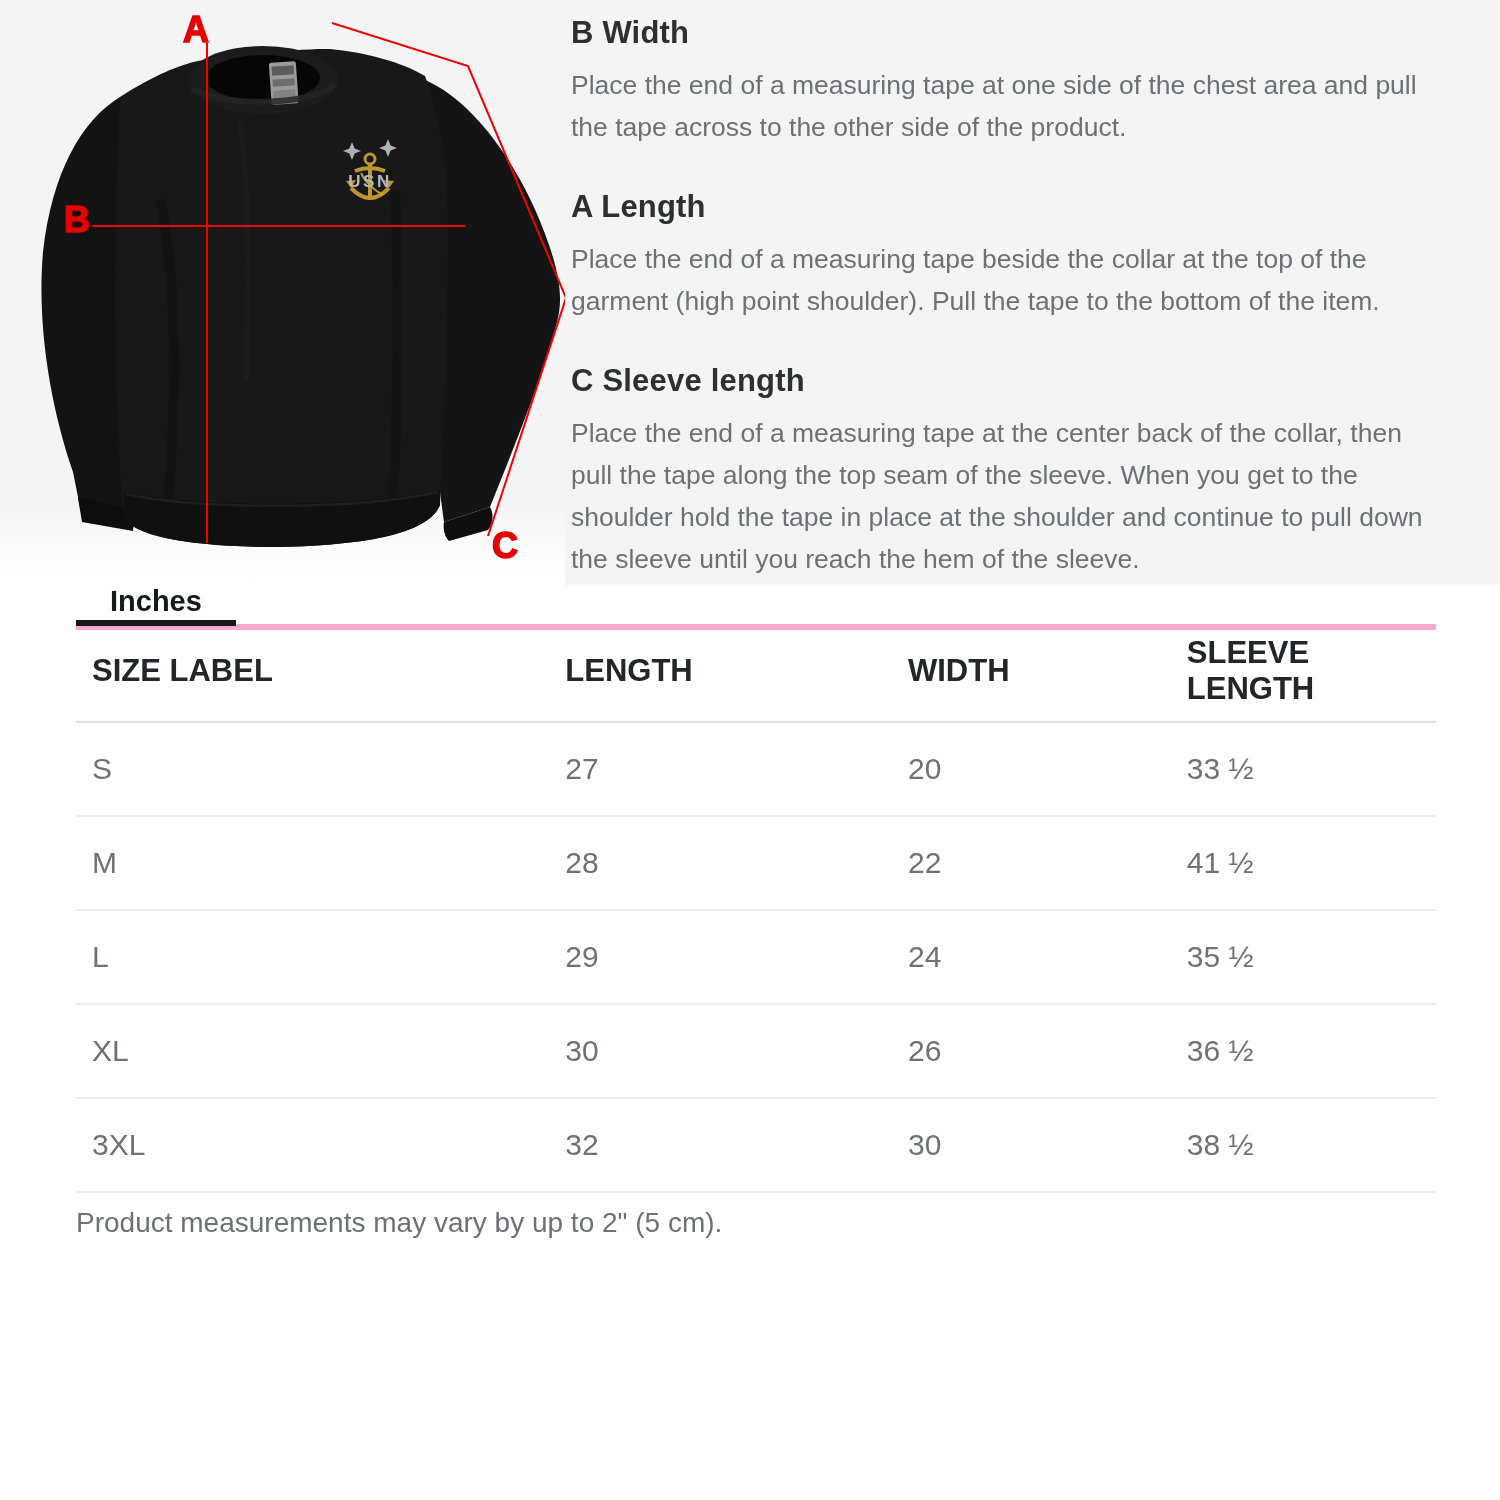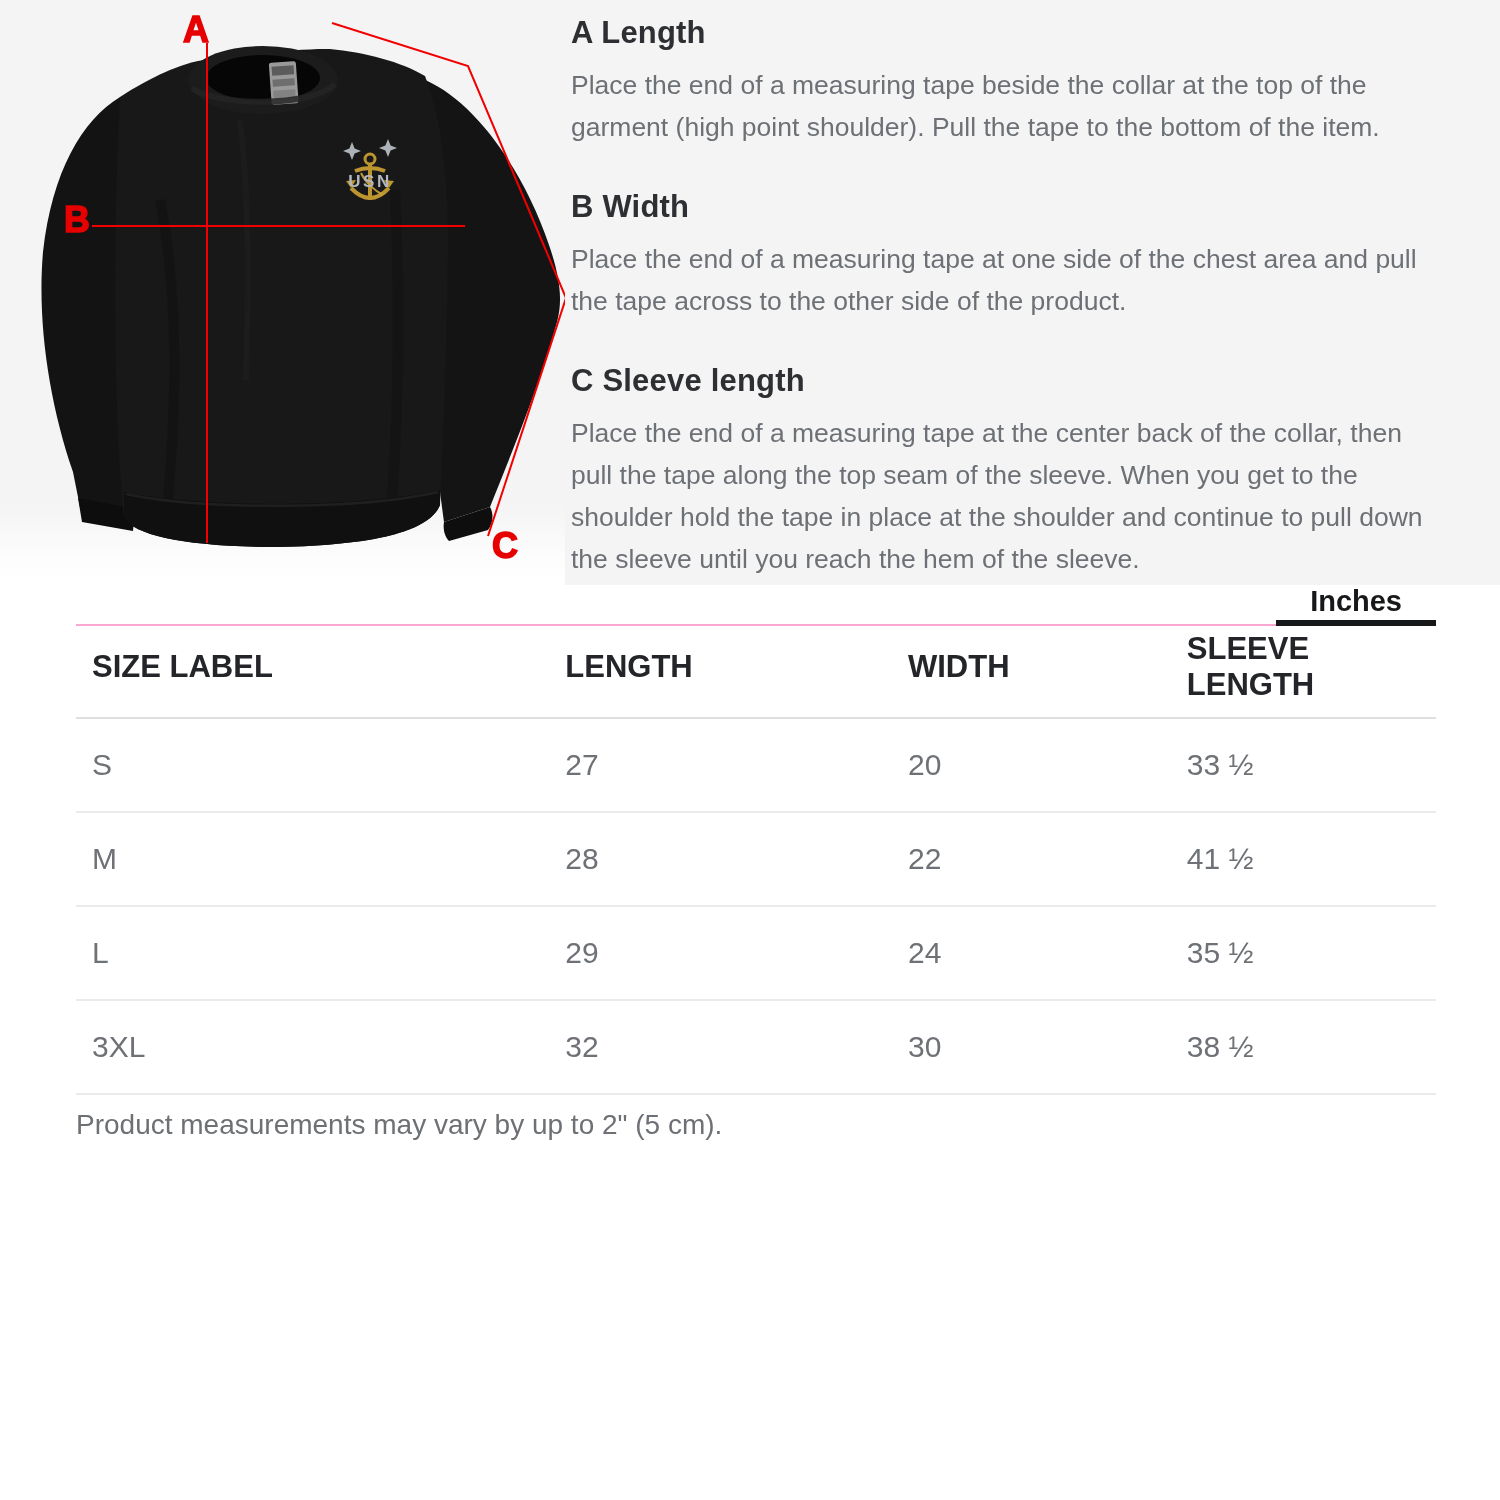--- a/index.html
+++ b/index.html
@@ -43,22 +43,21 @@
     line-height: 42px;
     max-width: 935px;
   }
 
   
   .size-panel {
     background: #ffffff;
     padding: 2px 64px 0 76px;
   }
   .tab-bar {
-    border-bottom: 2px solid #f9a8d4;
-    text-align: right;
+    border-bottom: 6px solid #f9a8d4;
   }
   .units-tab {
     display: inline-block;
     padding: 0 34px 4px;
     margin-bottom: -2px;
     border-bottom: 6px solid #17181a;
     font-size: 29px;
     font-weight: bold;
     color: #17181a;
     line-height: 29px;
@@ -155,26 +154,26 @@
         <line x1="92" y1="226" x2="465" y2="226" stroke="#f20000" stroke-width="2"></line>
         <polyline points="332,23 468,66 566,298 488,536" fill="none" stroke="#f20000" stroke-width="2"></polyline>
         <text x="196" y="42" text-anchor="middle" font-size="36" font-weight="bold" fill="#e60000" stroke="#e60000" stroke-width="1.5">A</text>
         <text x="90" y="232" text-anchor="end" font-size="36" font-weight="bold" fill="#e60000" stroke="#e60000" stroke-width="1.5">B</text>
         <text x="492" y="558" font-size="36" font-weight="bold" fill="#e60000" stroke="#e60000" stroke-width="1.5">C</text>
       </svg>
     </figure>
 
     <div class="guide-text">
       <div class="guide-block">
+        <div class="guide-title">B Width</div>
+        <p class="guide-desc">Place the end of a measuring tape at one side of the chest area and pull the tape across to the other side of the product.</p>
+      </div>
+      <div class="guide-block">
         <div class="guide-title">A Length</div>
         <p class="guide-desc">Place the end of a measuring tape beside the collar at the top of the garment (high point shoulder). Pull the tape to the bottom of the item.</p>
-      </div>
-      <div class="guide-block">
-        <div class="guide-title">B Width</div>
-        <p class="guide-desc">Place the end of a measuring tape at one side of the chest area and pull the tape across to the other side of the product.</p>
       </div>
       <div class="guide-block">
         <div class="guide-title">C Sleeve length</div>
         <p class="guide-desc">Place the end of a measuring tape at the center back of the collar, then pull the tape along the top seam of the sleeve. When you get to the shoulder hold the tape in place at the shoulder and continue to pull down the sleeve until you reach the hem of the sleeve.</p>
       </div>
     </div>
   </section>
 
   <section class="size-panel">
     <div class="tab-bar">
@@ -209,20 +208,26 @@
             <td>22</td>
             <td>41 ½</td>
           </tr>
           <tr>
             <td>L</td>
             <td>29</td>
             <td>24</td>
             <td>35 ½</td>
           </tr>
           <tr>
+            <td>XL</td>
+            <td>30</td>
+            <td>26</td>
+            <td>36 ½</td>
+          </tr>
+          <tr>
             <td>3XL</td>
             <td>32</td>
             <td>30</td>
             <td>38 ½</td>
           </tr>
         </tbody>
     </table>
 
     <div class="footnote">Product measurements may vary by up to 2" (5 cm).</div>
   </section>

